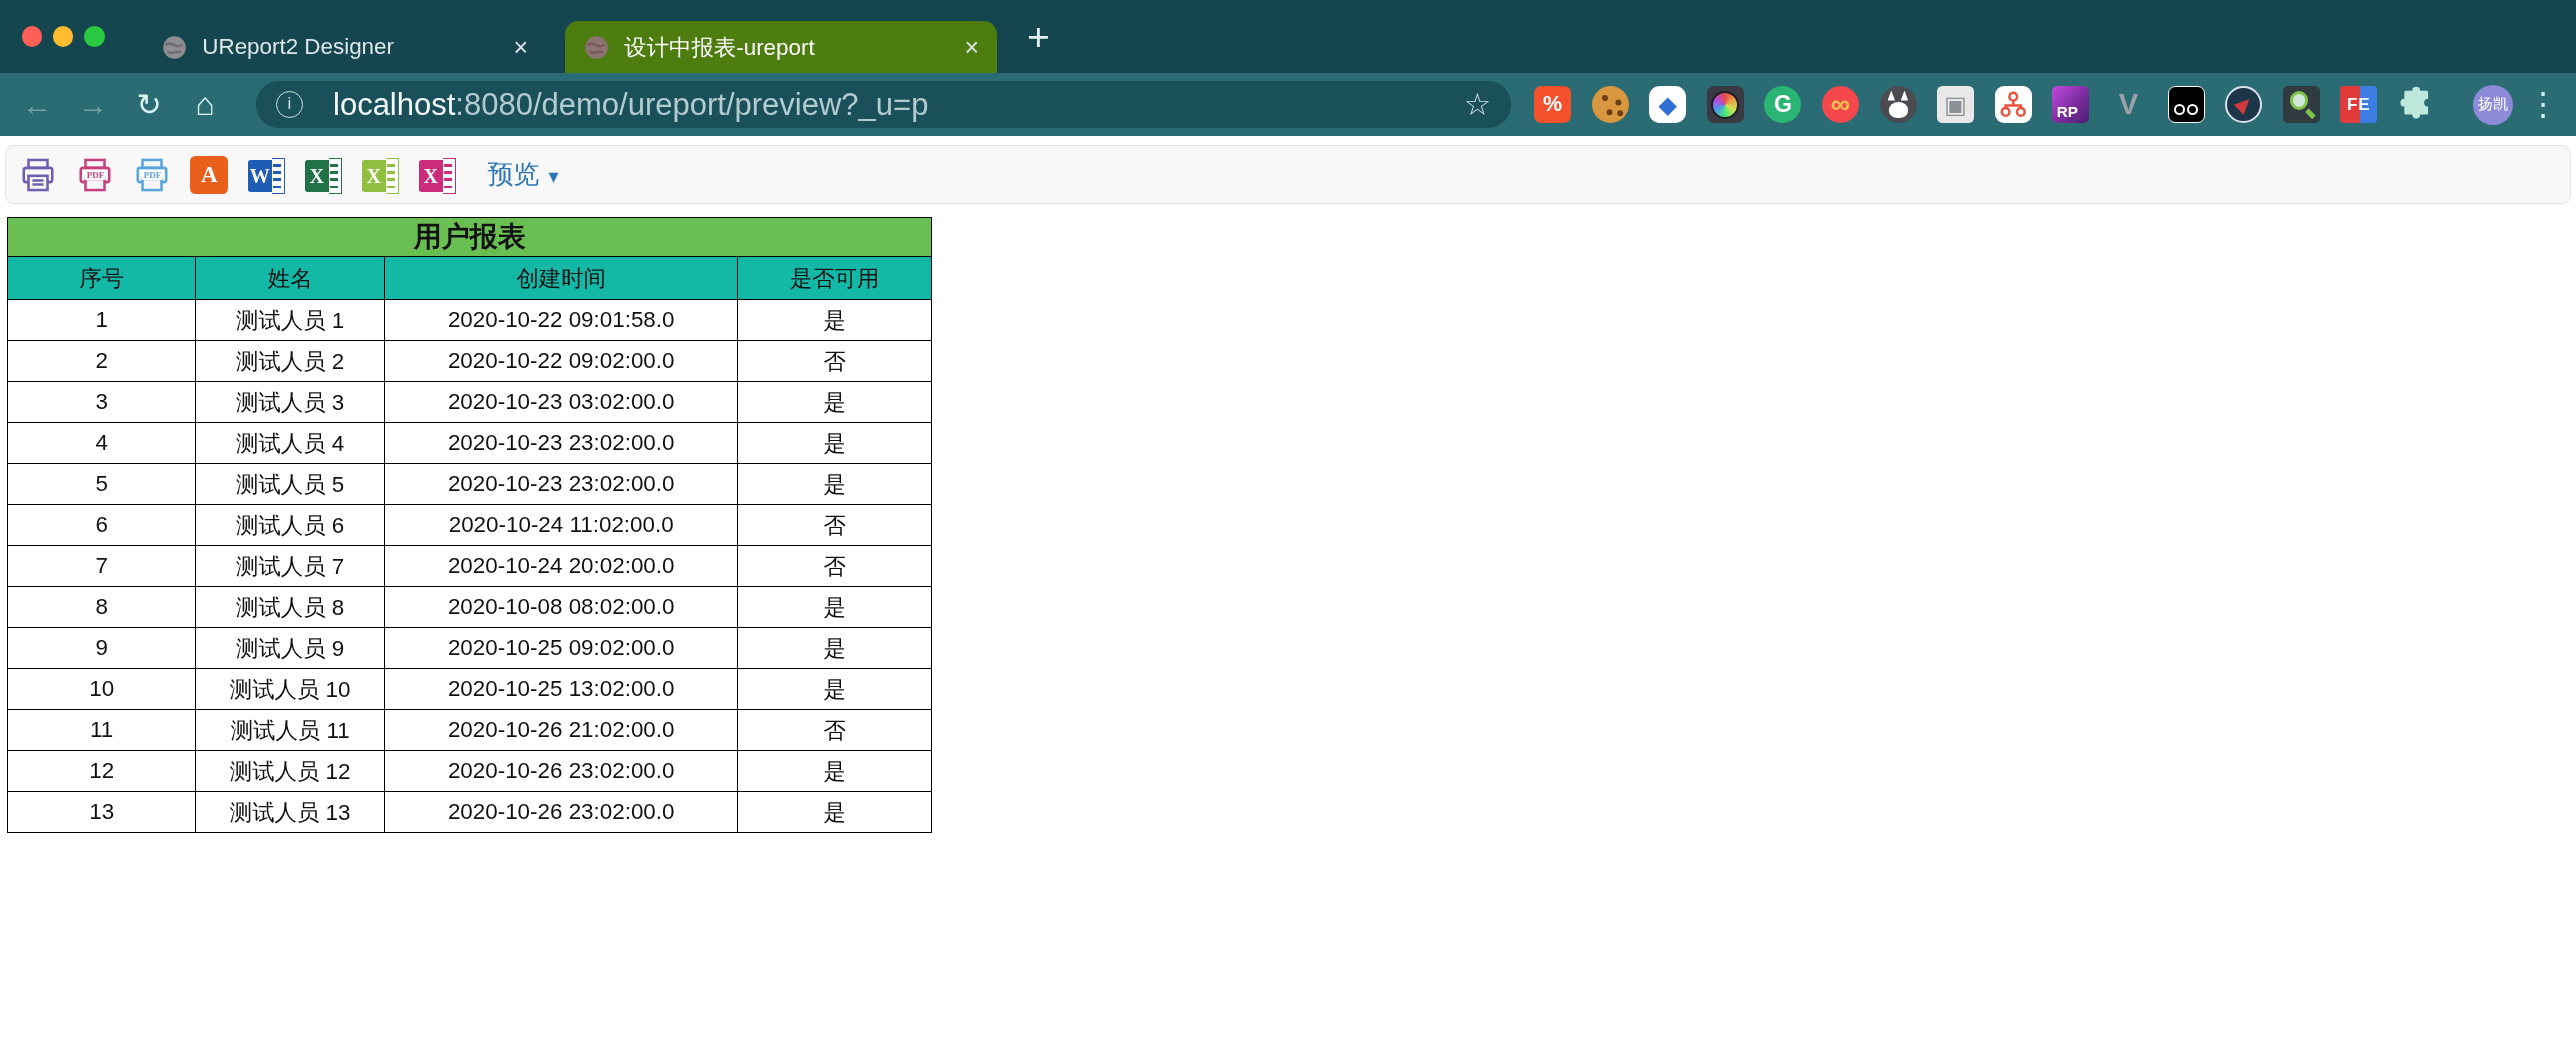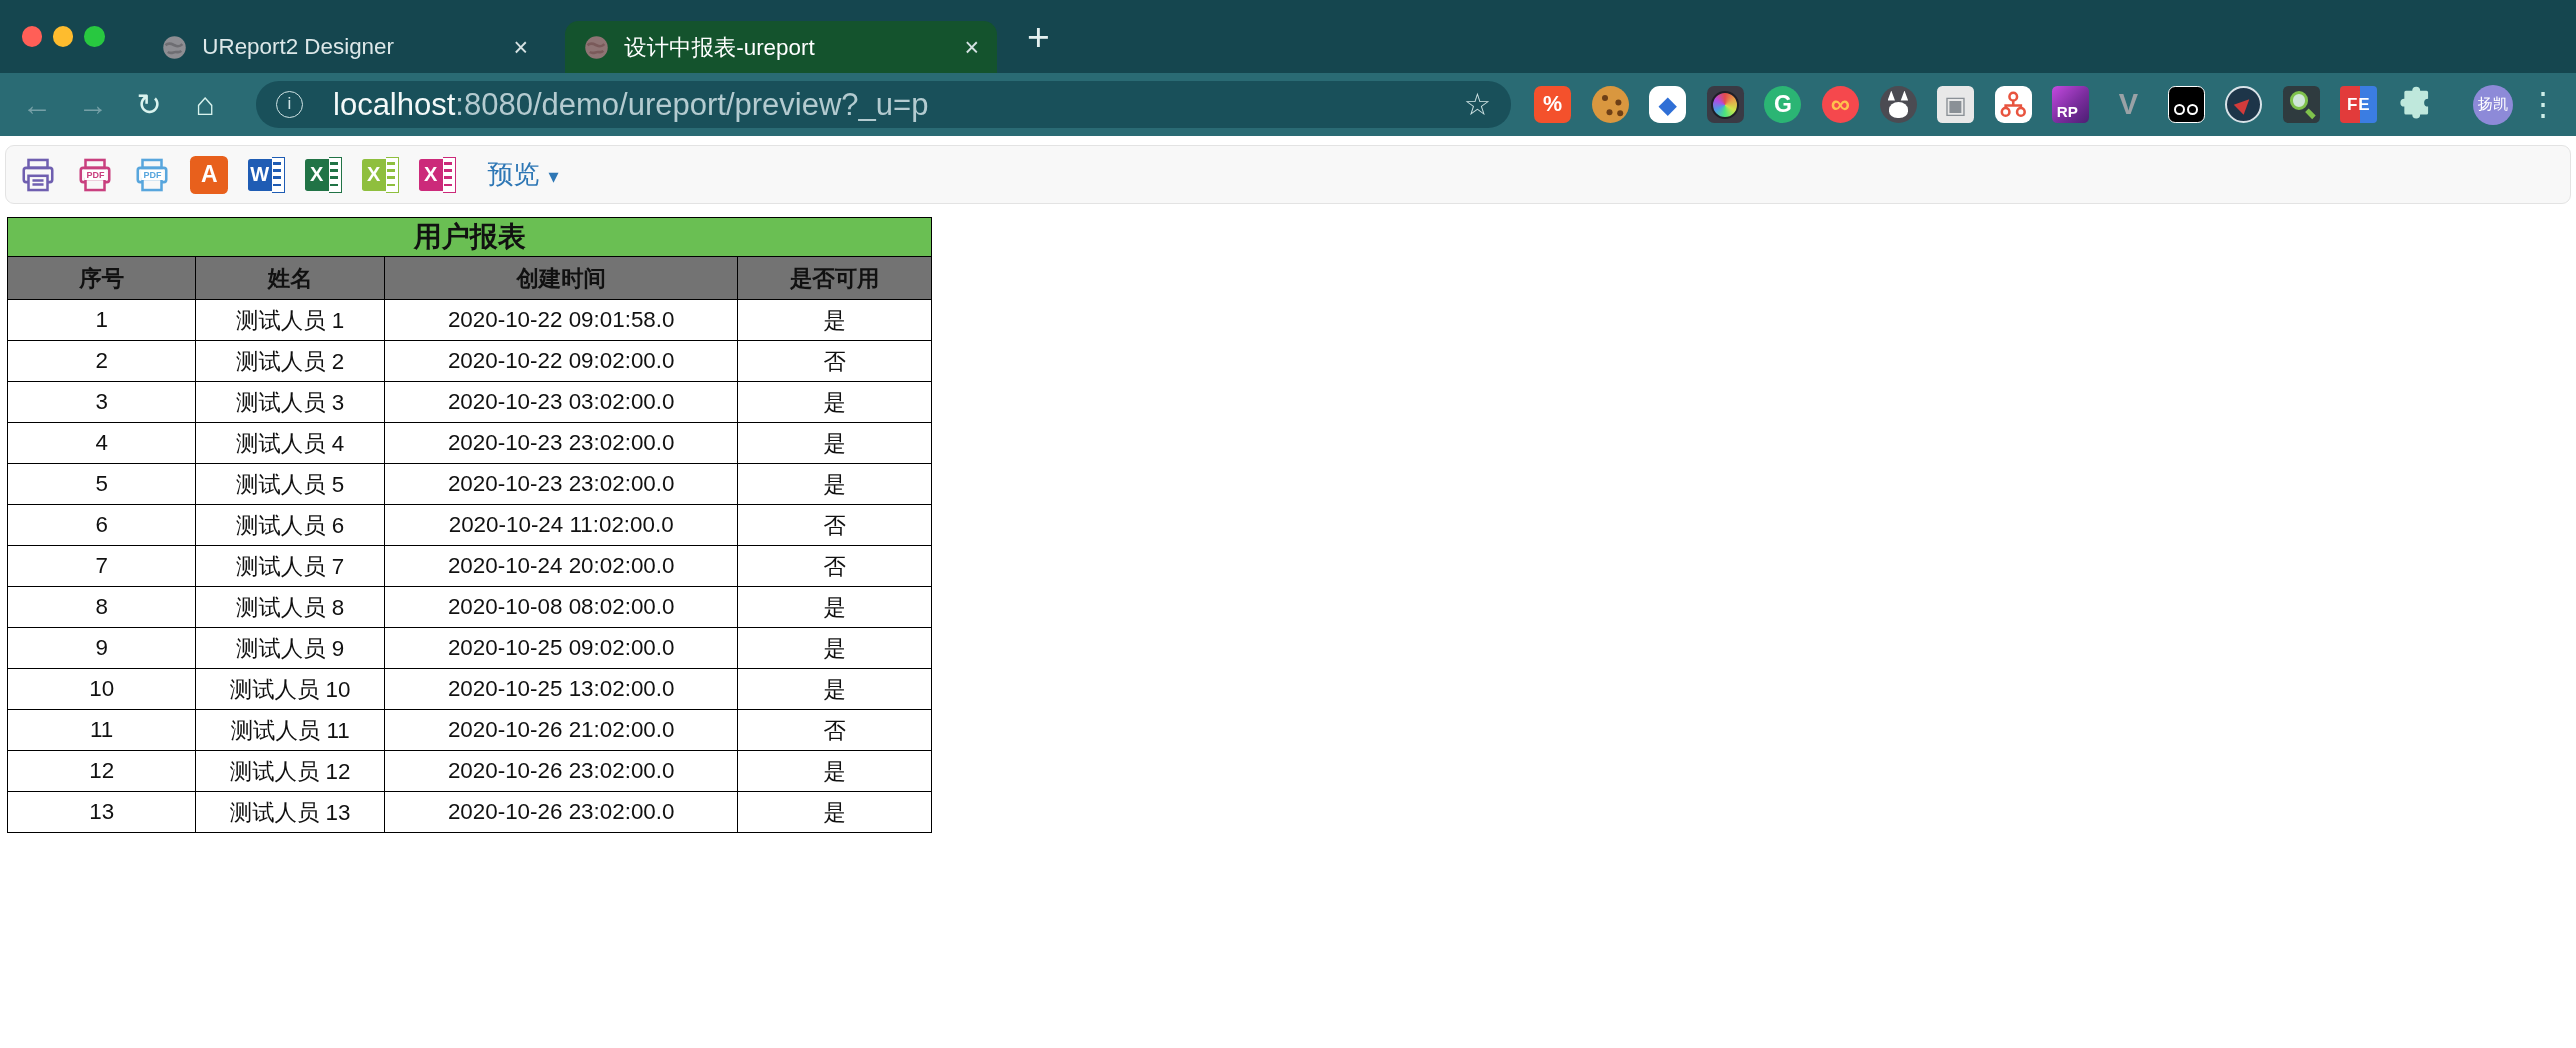--- a/index.html
+++ b/index.html
@@ -10,21 +10,21 @@
   .tabstrip { position:relative; height:73px; background:#15464f; }
   .traffic { position:absolute; top:26px; left:21.5px; display:flex; gap:10.8px; }
   .traffic span { width:20.6px; height:20.6px; border-radius:50%; }
   .light-red    { background:#ff5f57; }
   .light-yellow { background:#febc2e; }
   .light-green  { background:#28c840; }
 
   .tab { position:absolute; bottom:0; height:52px; display:flex; align-items:center;
          padding:0 18px; font-size:22.4px; color:#dde8e9; }
   .tab-inactive { left:143px; width:403px; }
-  .tab-active   { left:565px; width:432px; background:#14532d;
+  .tab-active   { left:565px; width:432px; background:#4d7c0f;
                   border-radius:13.4px 13.4px 0 0; color:#ffffff; }
   .favicon { width:27px; height:27px; flex:0 0 27px; margin-right:14.3px; }
   .tab-title { white-space:nowrap; overflow:hidden; }
   .tab-close { margin-left:auto; font-size:25px; color:#d6e2e3; cursor:pointer; }
   .new-tab { position:absolute; left:1015px; top:14.3px; width:47px; height:47px;
              font-size:39px; font-weight:300; color:#e4f0f0; text-align:center; line-height:45px; }
 
   .navbar { position:relative; height:63px; background:#2a6b74;
             display:flex; align-items:center; padding-left:9px; }
   .nav-icon { width:56px; text-align:center; font-size:30px; line-height:63px; }
@@ -81,22 +81,22 @@
             border-radius:4px; color:#fff; font-weight:bold; font-size:17px; letter-spacing:0.9px; }
   .puzzle { margin-left:20.6px; width:38px; height:38px; flex:0 0 38px; }
   .avatar { margin-left:37px; width:40px; height:40px; border-radius:50%; background:#8d8ad8;
             color:#fff; font-size:15.2px; display:flex; align-items:center; justify-content:center; }
   .menu-dots { margin:0 16px 0 14.3px; font-size:32px; color:#cfeee9; line-height:63px; }
 
   
   .report-toolbar { margin:9px 5.4px 0; height:59px; background:#f8f8f8;
                     border:1.8px solid #e3e3e3; border-radius:9px;
                     display:flex; align-items:center; padding:0 12.5px; gap:18px; }
-  .tool-btn { width:39px; height:39px; display:flex; align-items:center; justify-content:center;
-              position:relative; cursor:pointer; }
+  .tool-btn { width:39px; height:39px; display:flex; align-items:flex-end; justify-content:center;
+              position:relative; cursor:pointer;font-family:Liberation Serif, serif; }
   .tool-btn svg { width:38px; height:38px; }
   .pdf-label { position:absolute; top:15.2px; left:50%; transform:translateX(-50%);
                font-size:9px; font-weight:bold; background:#fff; padding:0 1.8px; line-height:10px; }
   .printer-purple { color:#6f5fb0; }
   .printer-pink   { color:#c9407f; }
   .printer-blue   { color:#58a6dd; }
   .acrobat { width:38px; height:38px; background:#e8601c; border-radius:5.4px; color:#fff;
              font-weight:bold; font-size:23px; display:flex; align-items:center; justify-content:center; }
   .office { display:flex; align-items:center; }
   .office .letter { width:24px; height:32px; border-radius:2.7px 0 0 2.7px; color:#fff;
@@ -113,21 +113,21 @@
   .preview-btn { margin-left:12.5px; display:flex; align-items:center; gap:9px;
                  color:#2e77b5; font-size:26px; cursor:pointer;text-align:right; }
   .preview-caret { font-size:20px; padding-top:3.6px; }
 
   
   .report-table { margin:13.4px 0 0 7.2px; border-collapse:collapse; table-layout:fixed;
                   width:925px; font-size:22.4px; color:#111; }
   .report-table th, .report-table td { border:1.8px solid #000; text-align:center;
                   vertical-align:middle; overflow:hidden; white-space:nowrap; }
   .report-title-cell { height:30px; background:#6abf53; font-size:28px; font-weight:bold; }
-  .report-header-cell { height:43px; background:#737373; font-weight:bold; }
+  .report-header-cell { height:43px; background:#14b8a6; font-weight:normal; }
   .report-table td { height:41px; background:#fff; }
   .col-seq  { width:188px; } .col-name { width:189px; }
   .col-time { width:353px; } .col-flag { width:194px; }
 </style>
 </head>
 <body>
 
 <div class="tabstrip">
   <div class="traffic">
     <span class="light-red"></span>

